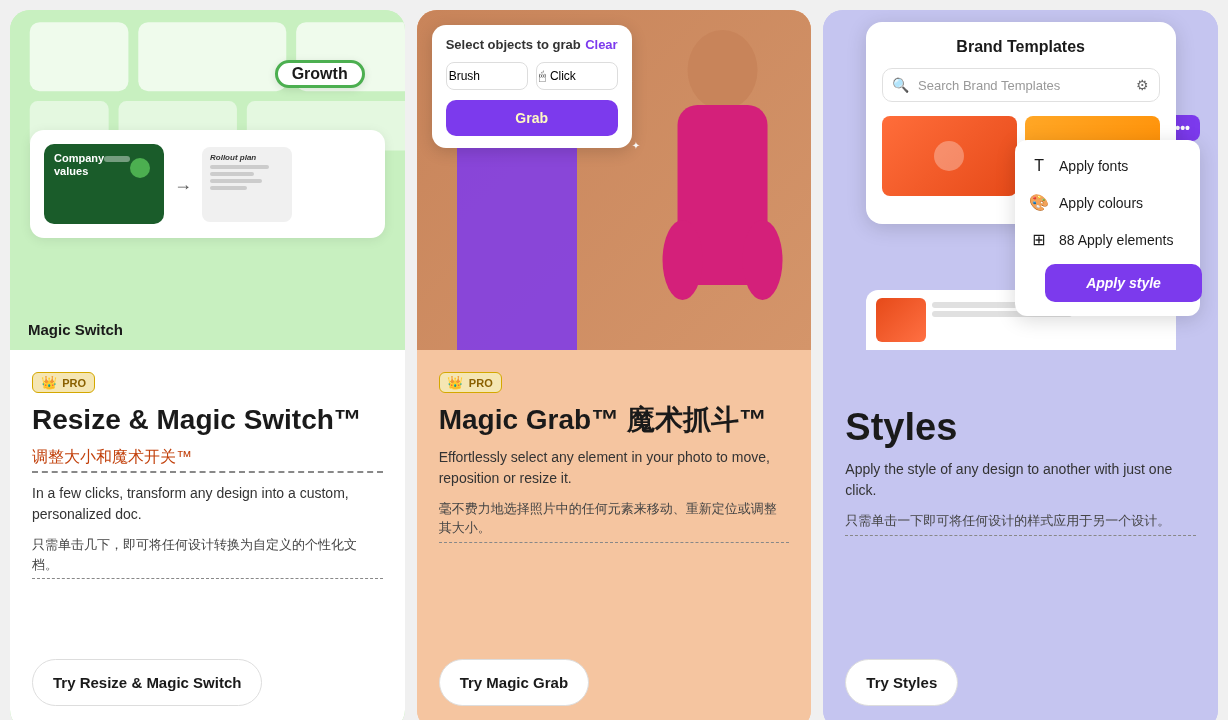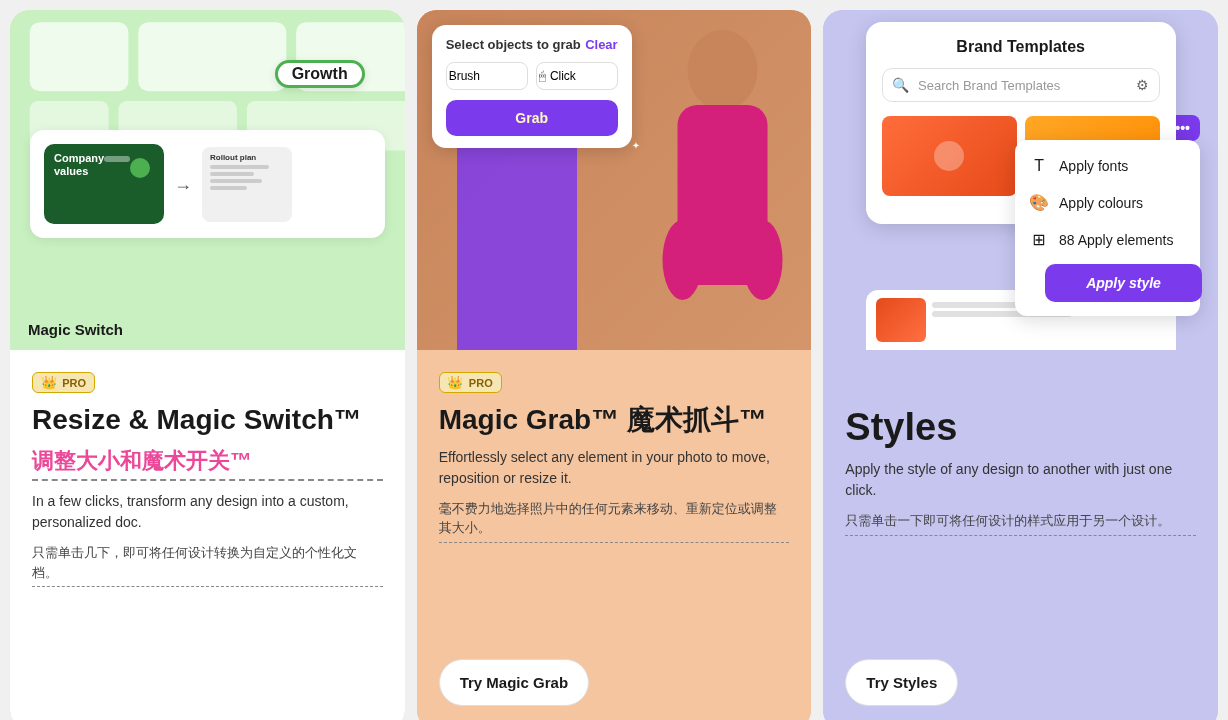--- a/index.html
+++ b/index.html
@@ -104,23 +104,23 @@
     .pro-crown {
       font-size: 13px;
     }
     .card-title-en {
       font-size: 28px;
       font-weight: 800;
       color: #1a1a1a;
       line-height: 1.2;
     }
     .card-title-zh {
-      font-size: 22px;
-      font-weight: 700;
-      color: #ec4899;
+      font-size: 16px;
+      font-weight: 400;
+      color: #c2410c;
       line-height: 1.3;
       border-bottom: 2px dashed #888;
       padding-bottom: 4px;
     }
     .card-desc-en {
       font-size: 14px;
       color: #333;
       line-height: 1.5;
     }
     .card-desc-zh {
@@ -188,20 +188,21 @@
     }
     .doc-white {
       background: #f0f0f0;
       border-radius: 8px;
       width: 90px;
       height: 75px;
       padding: 6px 8px;
       display: flex;
       flex-direction: column;
       gap: 3px;
+      font-style: italic;
     }
     .doc-line {
       height: 4px;
       background: #ccc;
       border-radius: 2px;
     }
     .growth-circle {
       position: absolute;
       top: 50px;
       right: 40px;
@@ -474,20 +475,21 @@
     </div>
     <div class="card-1-content">
       <div class="pro-badge">
         <span class="pro-crown">👑</span>
         <span>PRO</span>
       </div>
       <div class="card-title-en">Resize &amp; Magic Switch™</div>
       <div class="card-title-zh">调整大小和魔术开关™</div>
       <div class="card-desc-en">In a few clicks, transform any design into a custom, personalized doc.</div>
       <div class="card-desc-zh">只需单击几下，即可将任何设计转换为自定义的个性化文档。</div>
+      <button class="card-btn">Try Resize &amp; Magic Switch</button>
     </div>
   </div>
 
   <div class="card card-2">
     <div class="card-2-preview">
 
       <div style="position:absolute;top:0;left:0;right:0;bottom:0;background:linear-gradient(135deg,#c8845a,#d4956a);"></div>
 
       <div class="purple-blob"></div>
 

